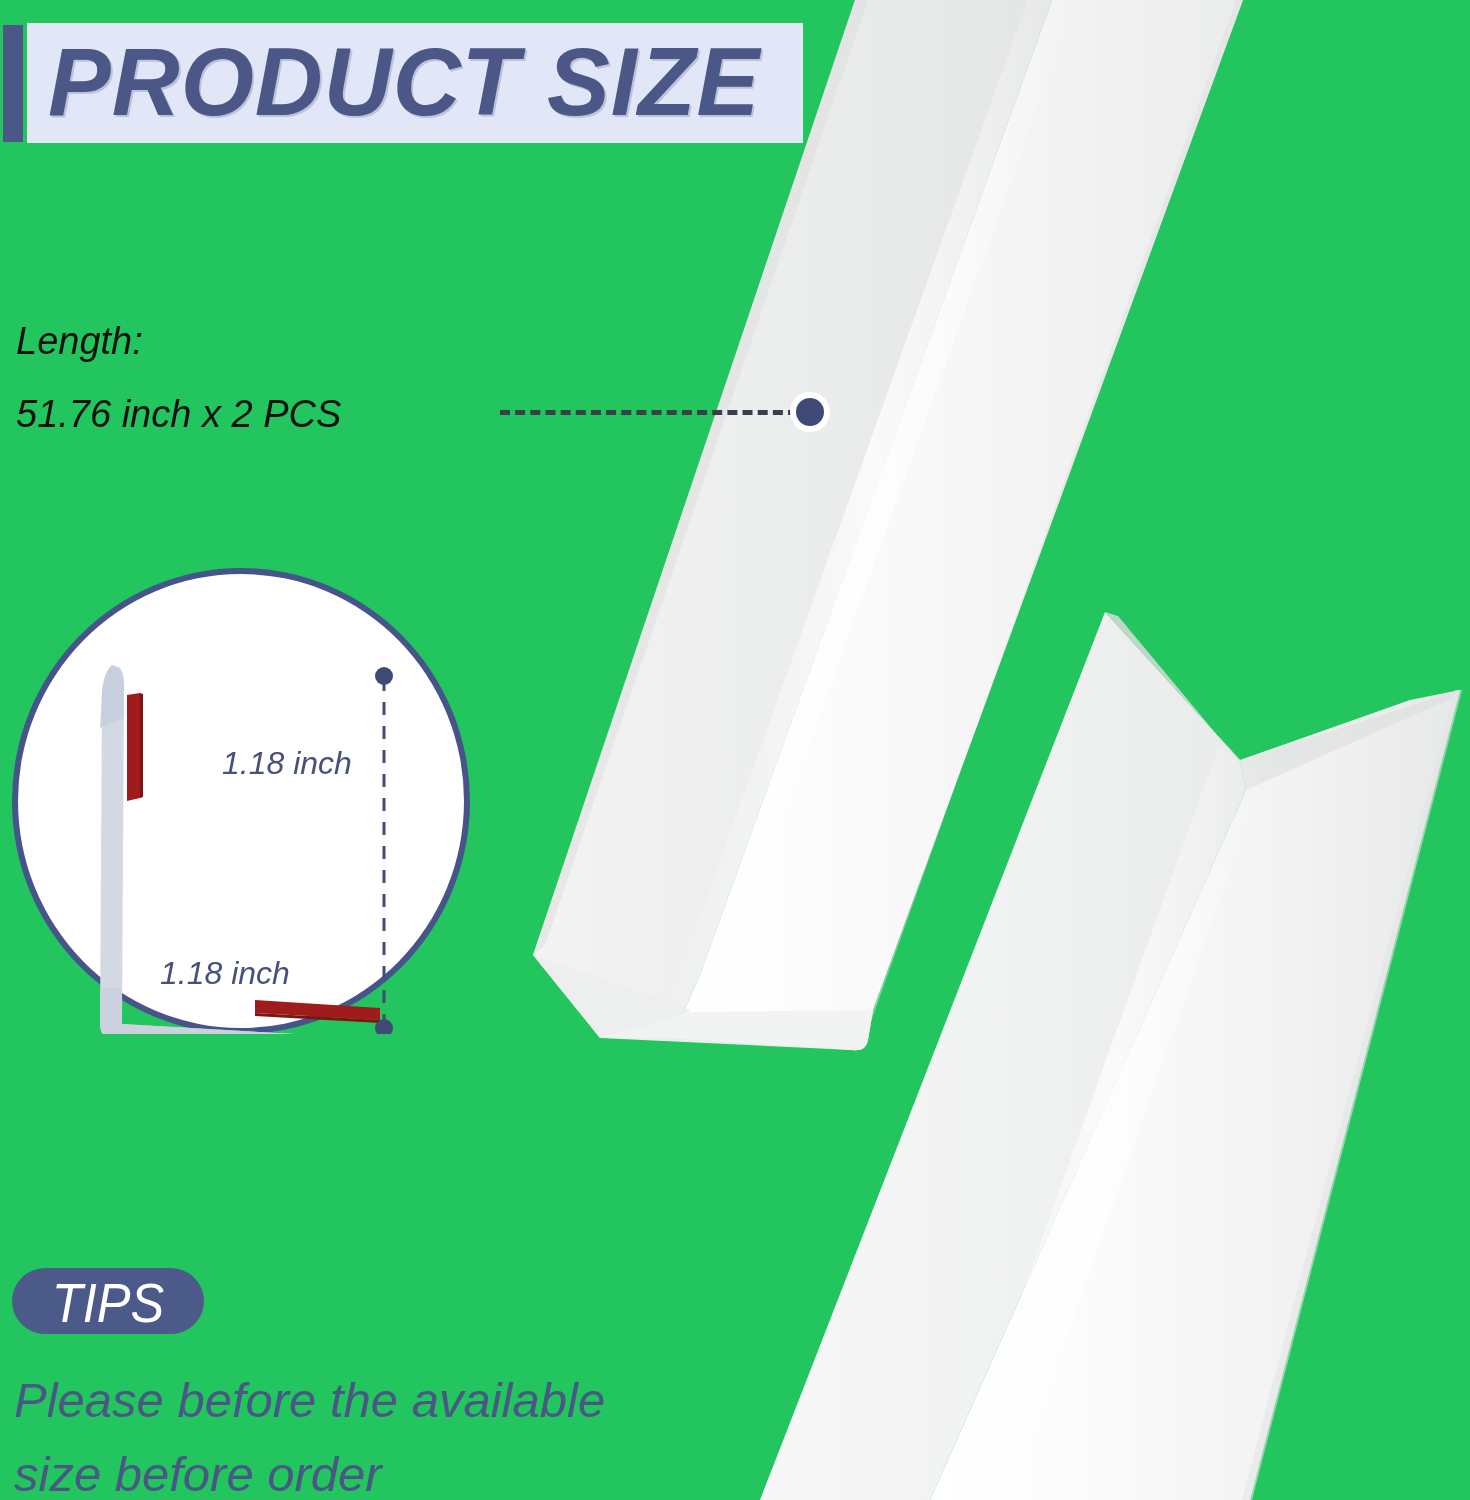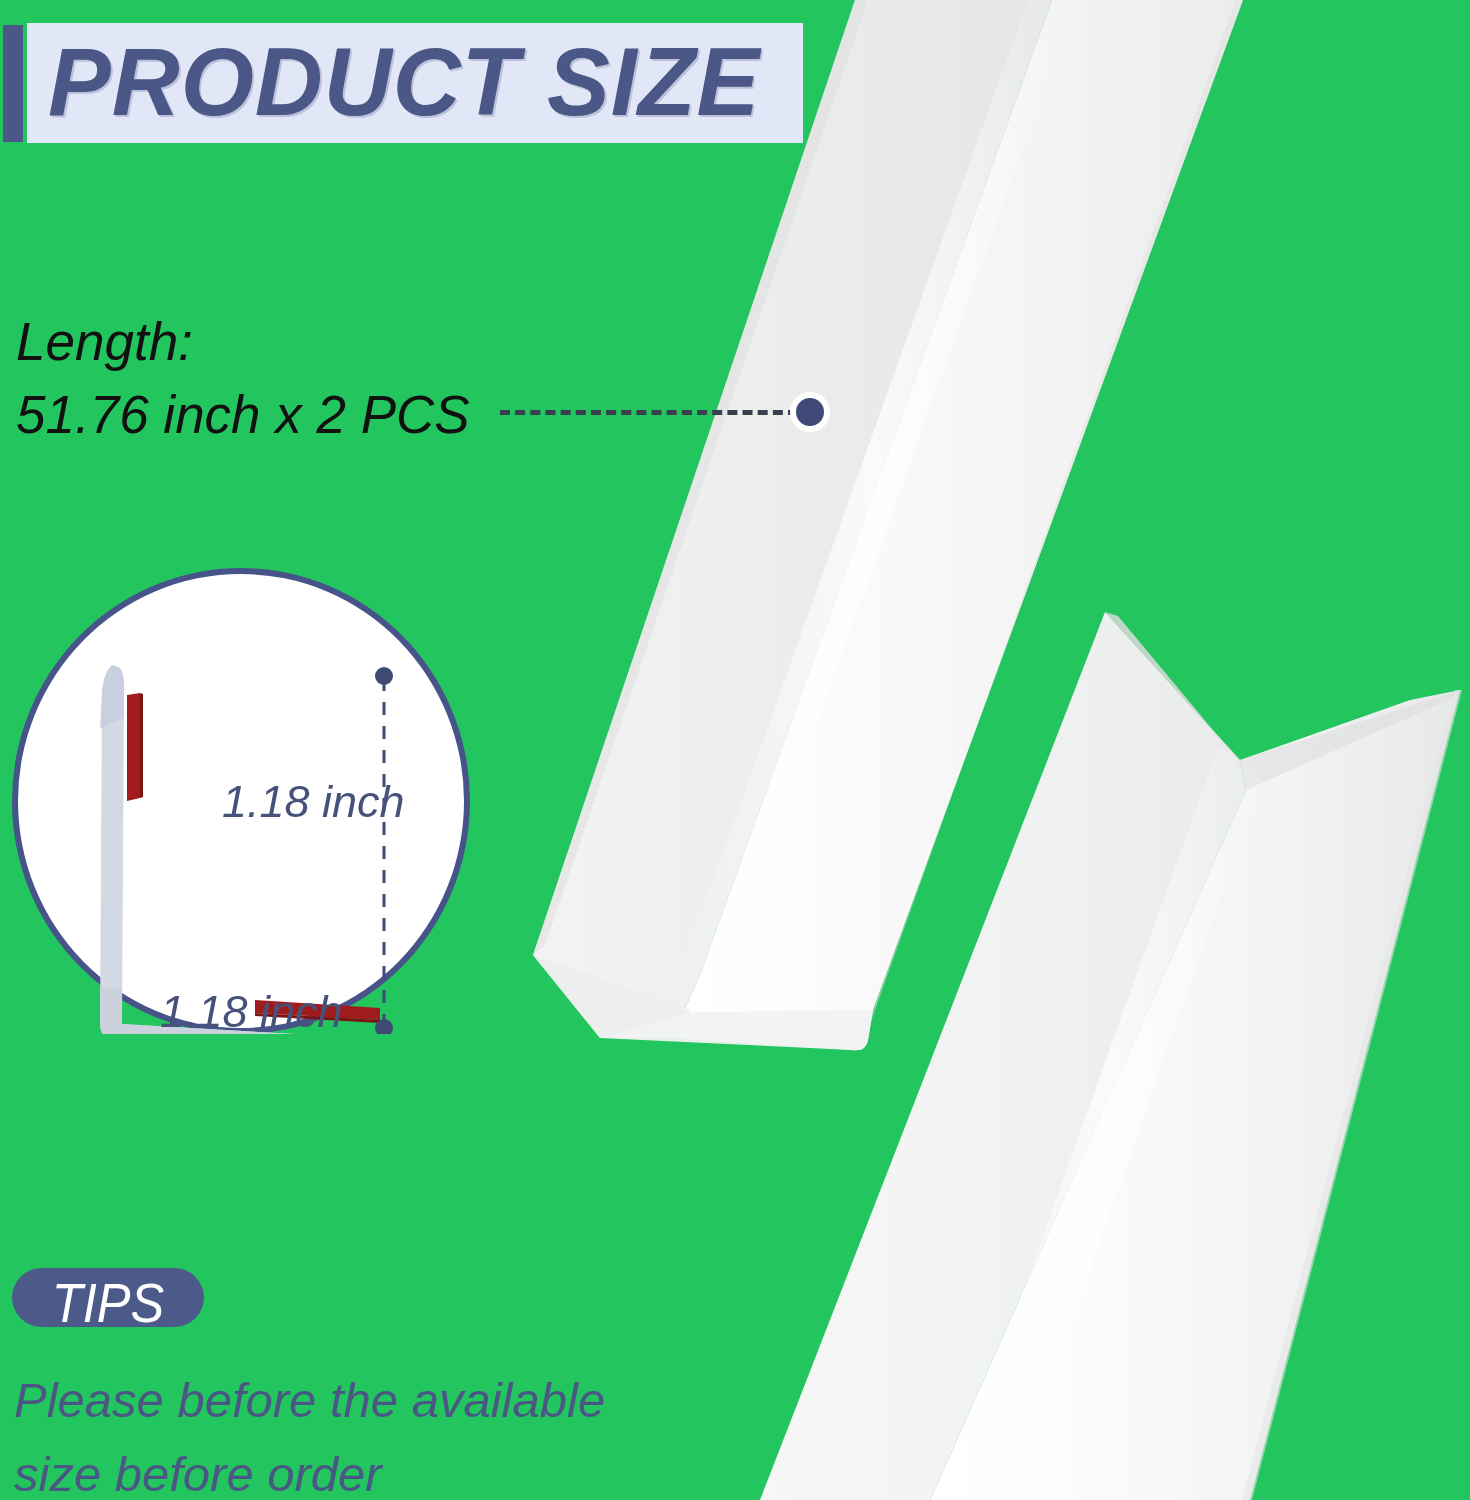--- a/index.html
+++ b/index.html
@@ -63,21 +63,21 @@
   }
 
   
   .length-block {
     position: absolute;
     left: 16px;
     top: 305px;
     z-index: 6;
     color: #111111;
     font-family: "Liberation Sans", sans-serif;
-    font-size: 53px;
+    font-size: 38px;
     line-height: 73px;
     white-space: nowrap;
   }
   .leader-line {
     position: absolute;
     left: 500px;
     top: 410px;
     width: 298px;
     height: 0;
     border-top: 5px dashed #3a3f4d;
@@ -115,34 +115,33 @@
     top: 568px;
     width: 458px;
     height: 466px;
     z-index: 6;
   }
   .dim-label {
     position: absolute;
     z-index: 7;
     color: #47527a;
     font-family: "Liberation Sans", sans-serif;
-    font-size: 45px;
-    white-space: nowrap;
-    margin-top: 31px;
+    font-size: 32px;
+    white-space: nowrap;
   }
   .dim-label.vertical { left: 222px; top: 745px; }
   .dim-label.horizontal { left: 160px; top: 955px; }
 
   
   .tips-badge {
     position: absolute;
     left: 12px;
     top: 1268px;
     width: 192px;
-    height: 59px;
+    height: 66px;
     border-radius: 35px;
     background: #4c5a8a;
     z-index: 6;
   }
   .tips-badge-label {
     position: absolute;
     left: 0; top: 0;
     width: 192px;
     height: 70px;
     line-height: 70px;

